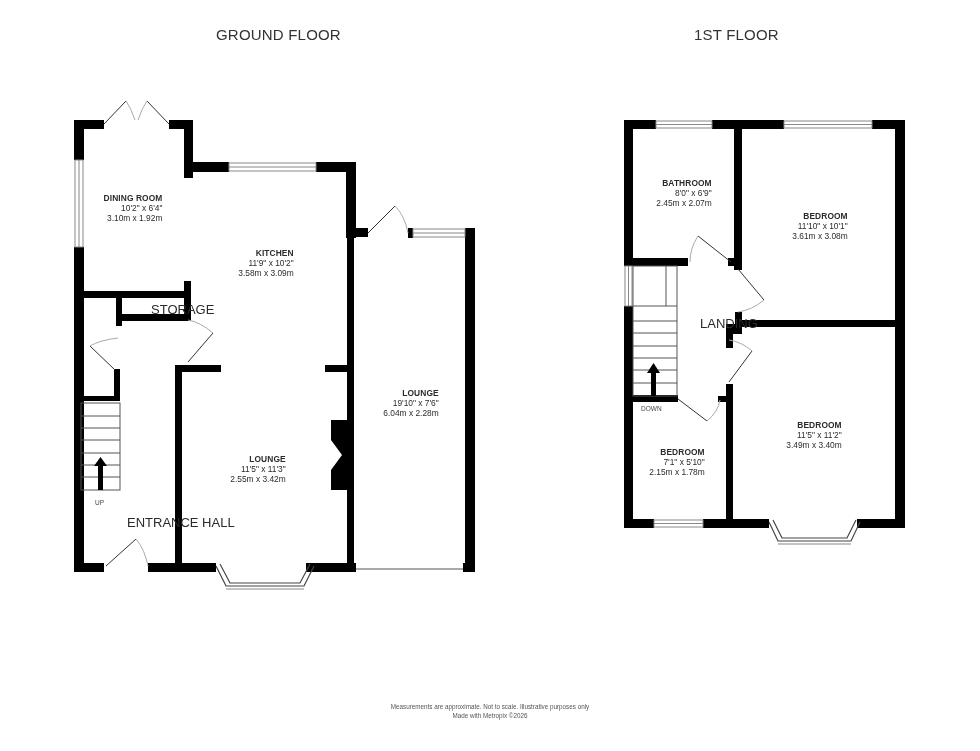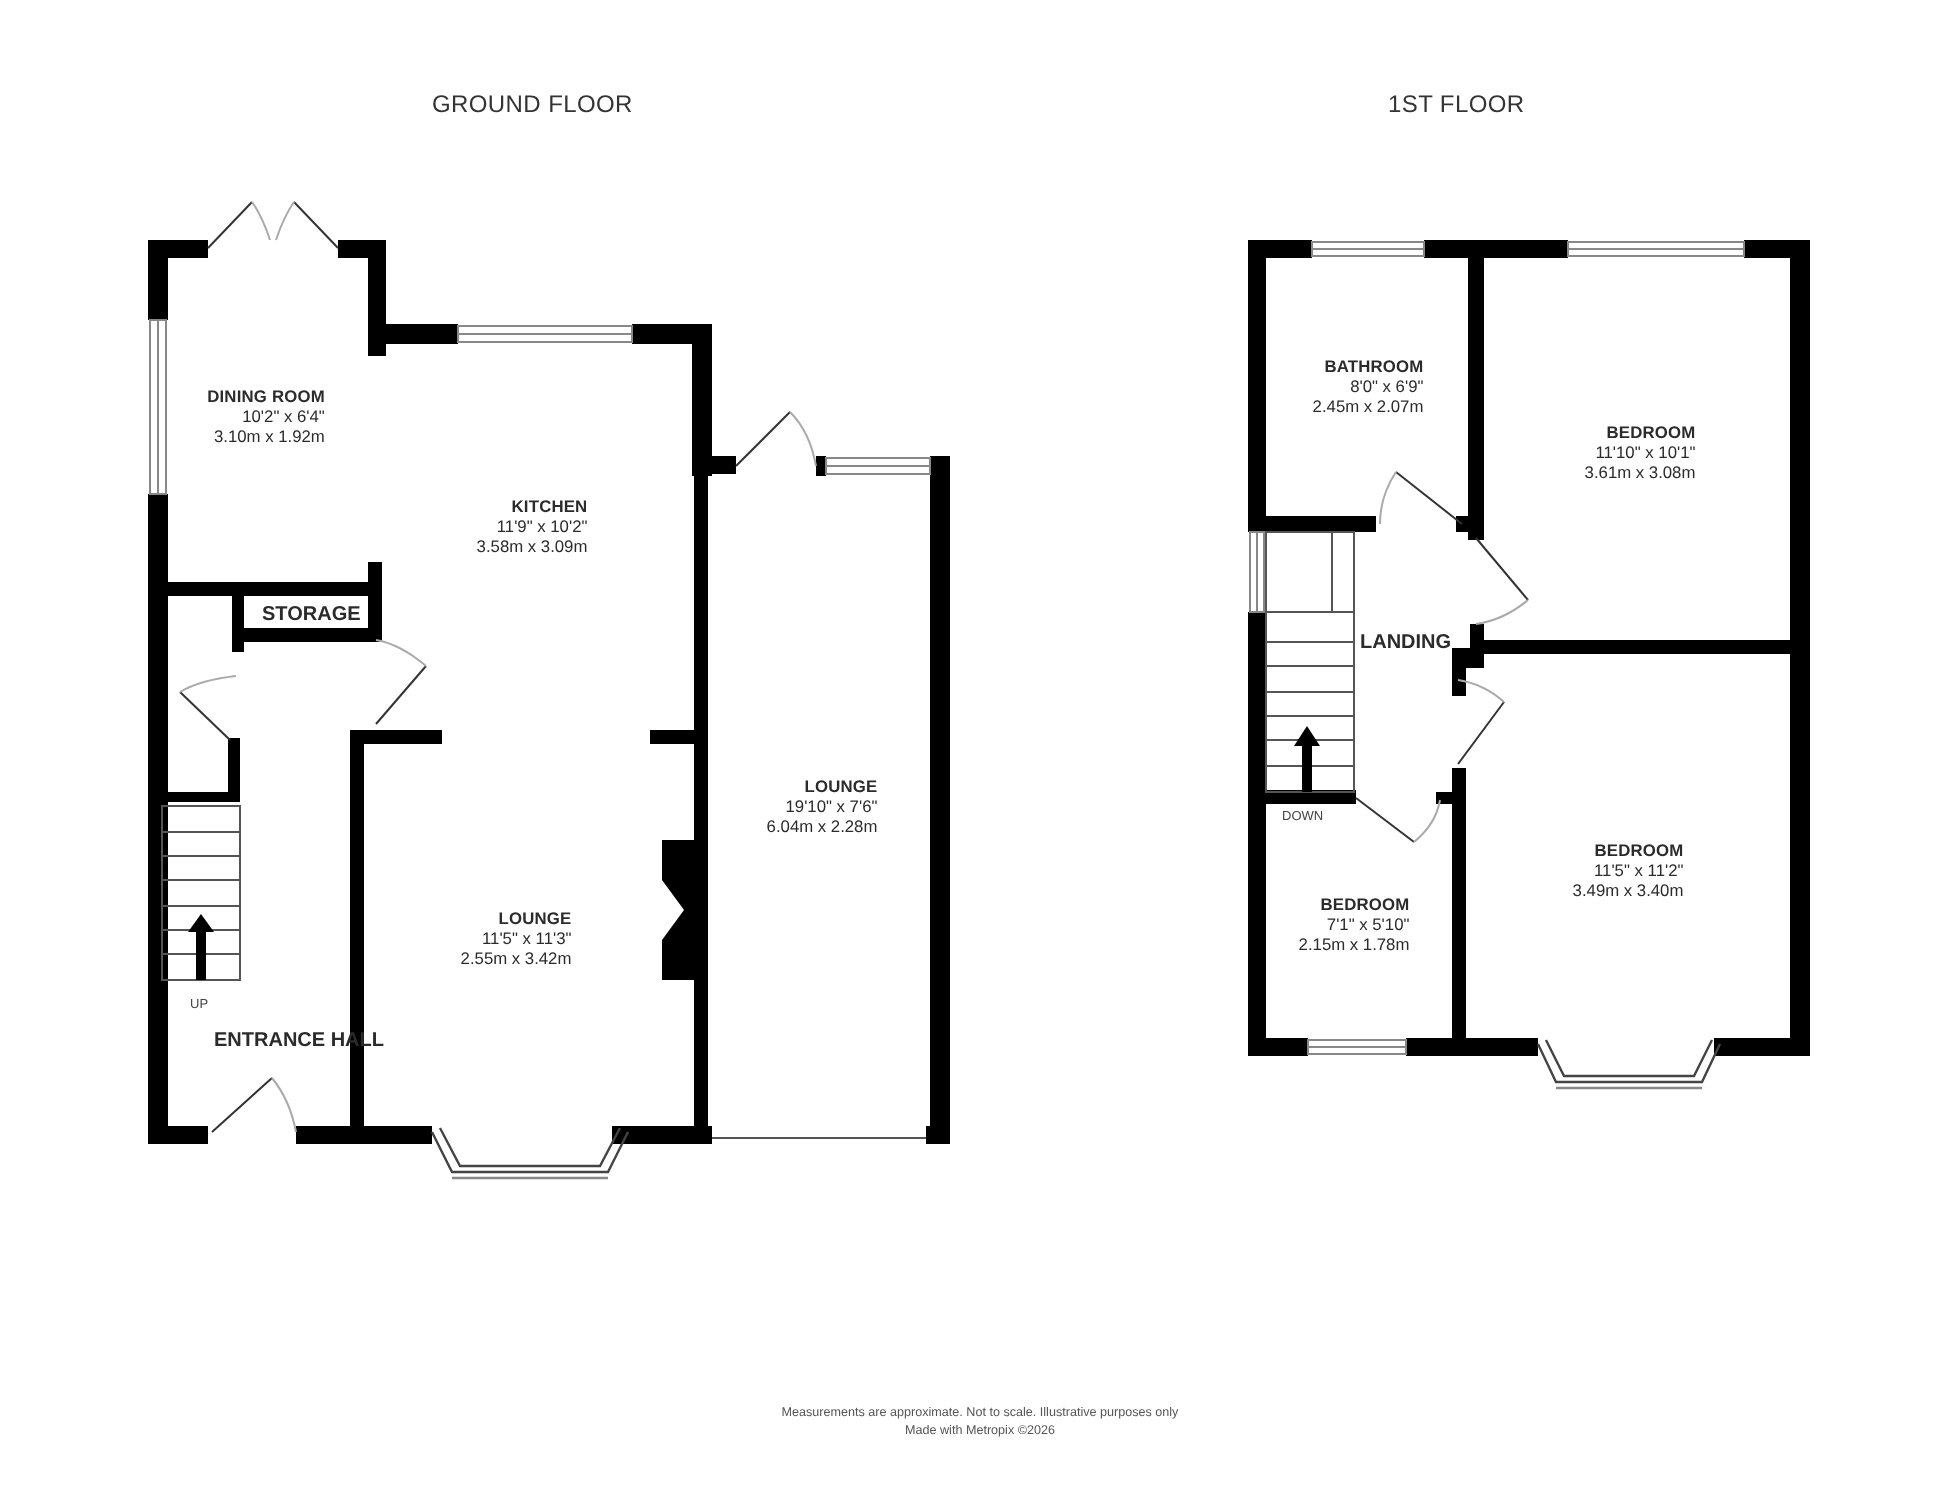--- a/index.html
+++ b/index.html
@@ -1,24 +1,24 @@
 <!DOCTYPE html>
 <html><head>
 <meta charset="utf-8">
 <style>
   html, body { margin: 0; padding: 0; background: #ffffff; }
   body { width: 980px; height: 751px; position: relative; overflow: hidden;
          font-family: "Liberation Sans", sans-serif; color: #333333; }
-  .floor-title { position: absolute; font-size: 12px; letter-spacing: 0.2px; color: #333333; margin-top: 19px; }
+  .floor-title { position: absolute; font-size: 15px; letter-spacing: 0.2px; color: #333333; }
   svg.plan { position: absolute; left: 0; top: 0; }
   .room-label { position: absolute; text-align: right; font-size: 8.4px; line-height: 10px;
                 color: #2b2b2b; white-space: nowrap; transform: translateX(-50%); }
   .room-label .name { font-weight: bold; letter-spacing: 0.1px; }
   .tag { position: absolute; font-size: 6.5px; color: #444444; white-space: nowrap; }
-  .tag.bold { font-size: 10px; font-weight: bold; color: #2b2b2b; }
+  .tag.bold { font-size: 13px; font-weight: normal; color: #2b2b2b; margin-left: 20px; }
   .footer { position: absolute; left: 0; width: 980px; top: 703px; text-align: center;
             font-size: 6.3px; line-height: 8.5px; color: #555555; }
 </style>
 </head>
 <body>
 
 <div class="floor-title" style="left:216px; top:26px;">GROUND FLOOR</div>
 <div class="floor-title" style="left:694px; top:26px;">1ST FLOOR</div>
 
 <svg class="plan" width="980" height="751" viewBox="0 0 980 751">

